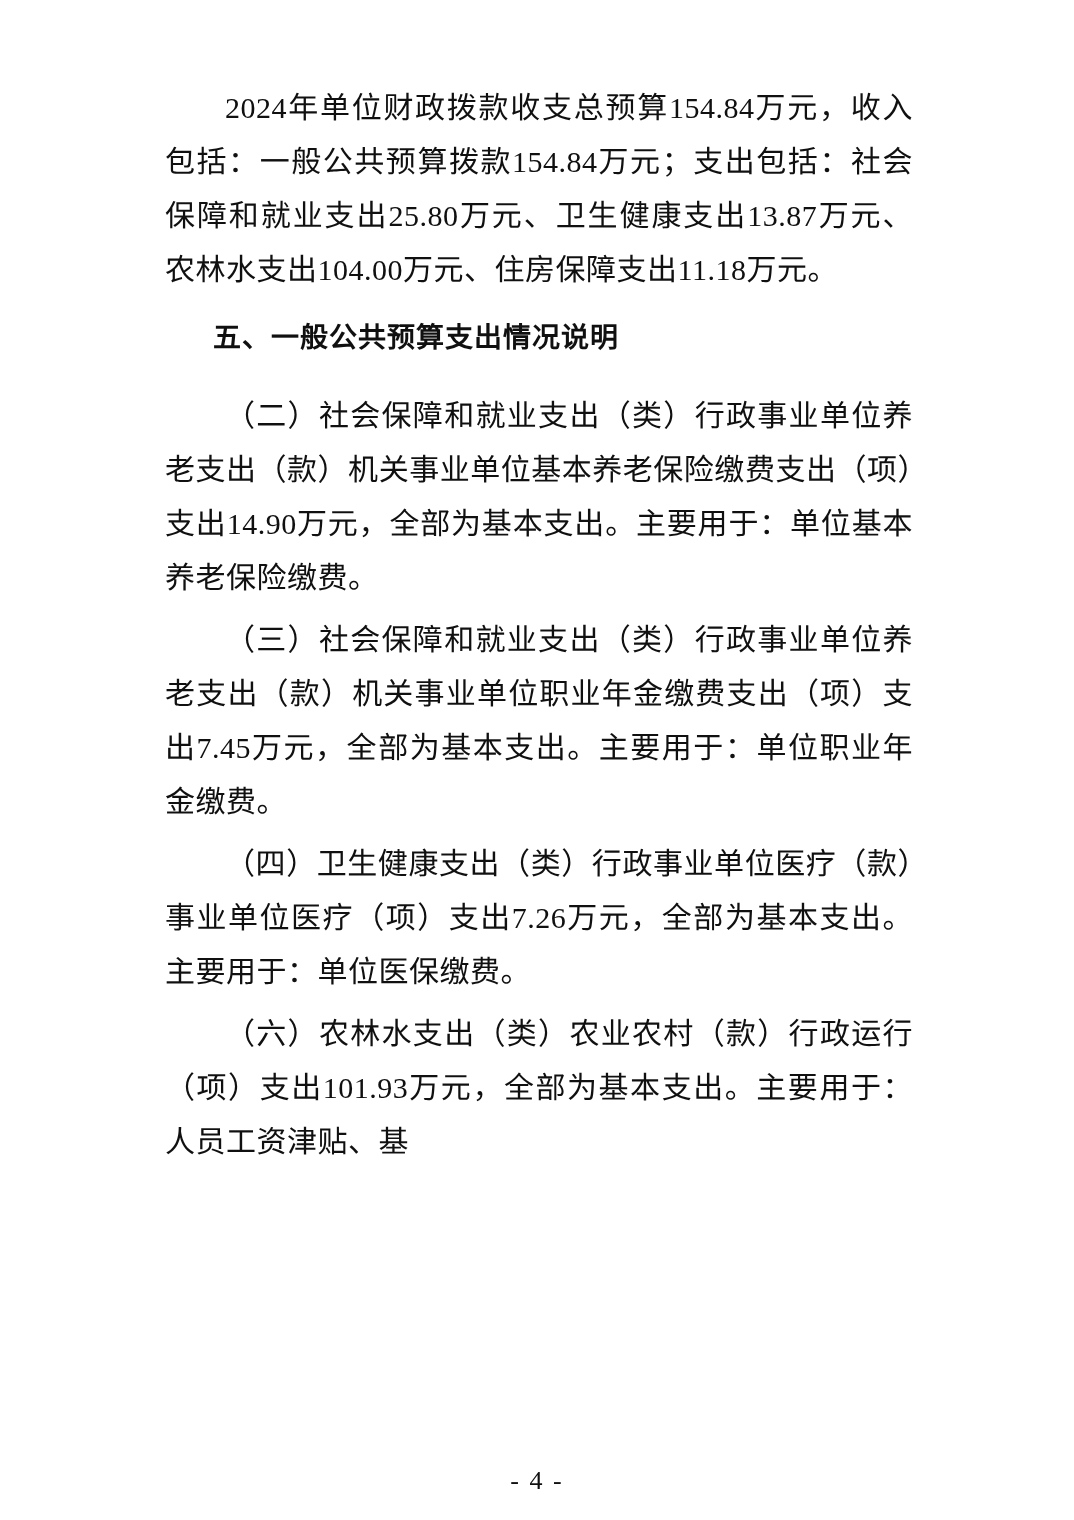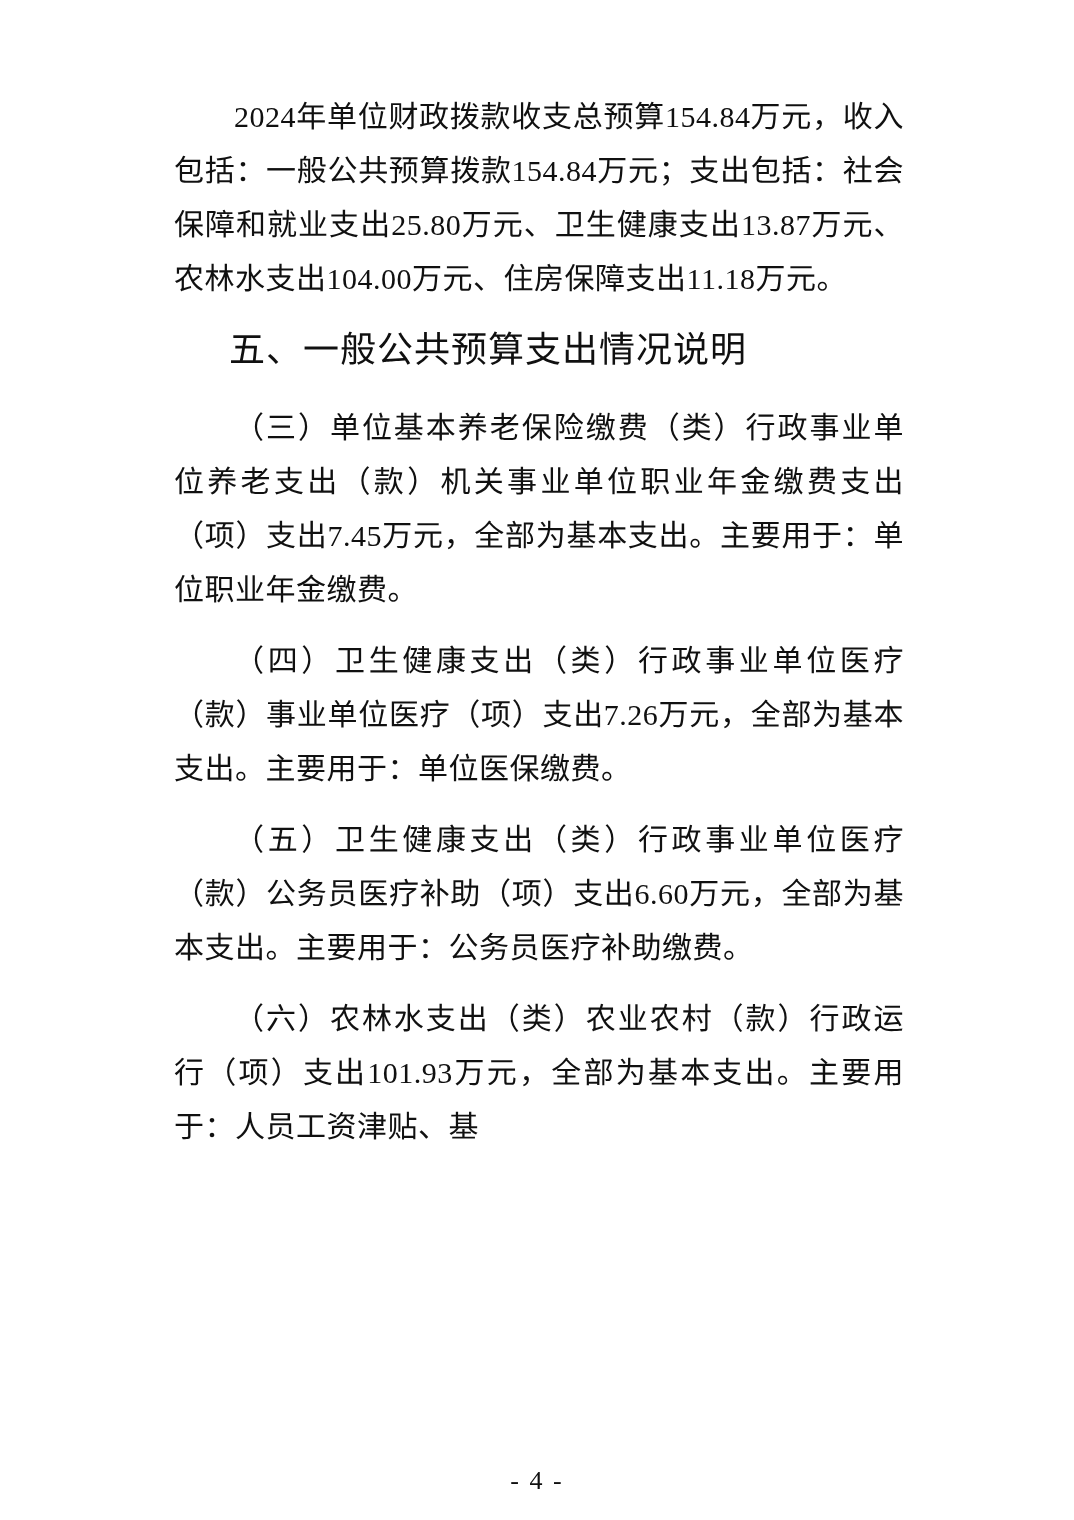--- a/index.html
+++ b/index.html
@@ -24,28 +24,28 @@
     position: absolute;
     left: 157px;
     top: 73px;
     width: 764px;
   }
   .para {
     font-size: 30px;
     line-height: 54px;
     text-align: justify;
     text-indent: 2em;
-    margin: 17px;
+    margin: 8px;
     letter-spacing: 0.5px;
     word-break: break-all;
   }
   .heading {
     font-family: "Liberation Sans", "DejaVu Sans", sans-serif;
-    font-weight: normal;
-    font-size: 36px;
+    font-weight: bold;
+    font-size: 28px;
     line-height: 54px;
     text-indent: 2em;
     margin: 14px 0 24px 0;
     letter-spacing: 1px;
   }
   .footer {
     position: absolute;
     left: 0;
     right: 0;
     top: 1466px;
@@ -55,19 +55,19 @@
     color: #101010;
   }
 </style>
 </head>
 <body>
 
 <div class="page">
   <div class="content" id="content">
       <p class="para">2024年单位财政拨款收支总预算154.84万元，收入包括：一般公共预算拨款154.84万元；支出包括：社会保障和就业支出25.80万元、卫生健康支出13.87万元、农林水支出104.00万元、住房保障支出11.18万元。</p>
       <h2 class="heading">五、一般公共预算支出情况说明</h2>
-      <p class="para">（三）单位基本养老保险缴费（类）行政事业单位养老支出（款）机关事业单位职业年金缴费支出（项）支出7.45万元，全部为基本支出。主要用于：单位职业年金缴费。</p>
+      <p class="para">（二）社会保障和就业支出（类）行政事业单位养老支出（款）机关事业单位基本养老保险缴费支出（项）支出14.90万元，全部为基本支出。主要用于：单位基本养老保险缴费。</p>
+      <p class="para">（三）社会保障和就业支出（类）行政事业单位养老支出（款）机关事业单位职业年金缴费支出（项）支出7.45万元，全部为基本支出。主要用于：单位职业年金缴费。</p>
       <p class="para">（四）卫生健康支出（类）行政事业单位医疗（款）事业单位医疗（项）支出7.26万元，全部为基本支出。主要用于：单位医保缴费。</p>
-      <p class="para">（五）卫生健康支出（类）行政事业单位医疗（款）公务员医疗补助（项）支出6.60万元，全部为基本支出。主要用于：公务员医疗补助缴费。</p>
       <p class="para">（六）农林水支出（类）农业农村（款）行政运行（项）支出101.93万元，全部为基本支出。主要用于：人员工资津贴、基</p>
     </div>
   <div class="footer">- 4 -</div>
 </div>
 
 </body></html>

